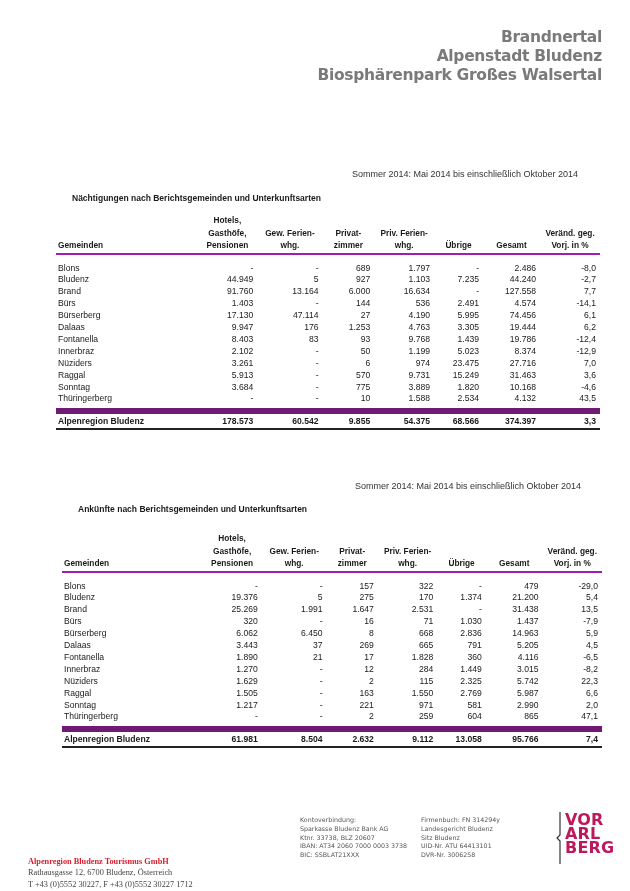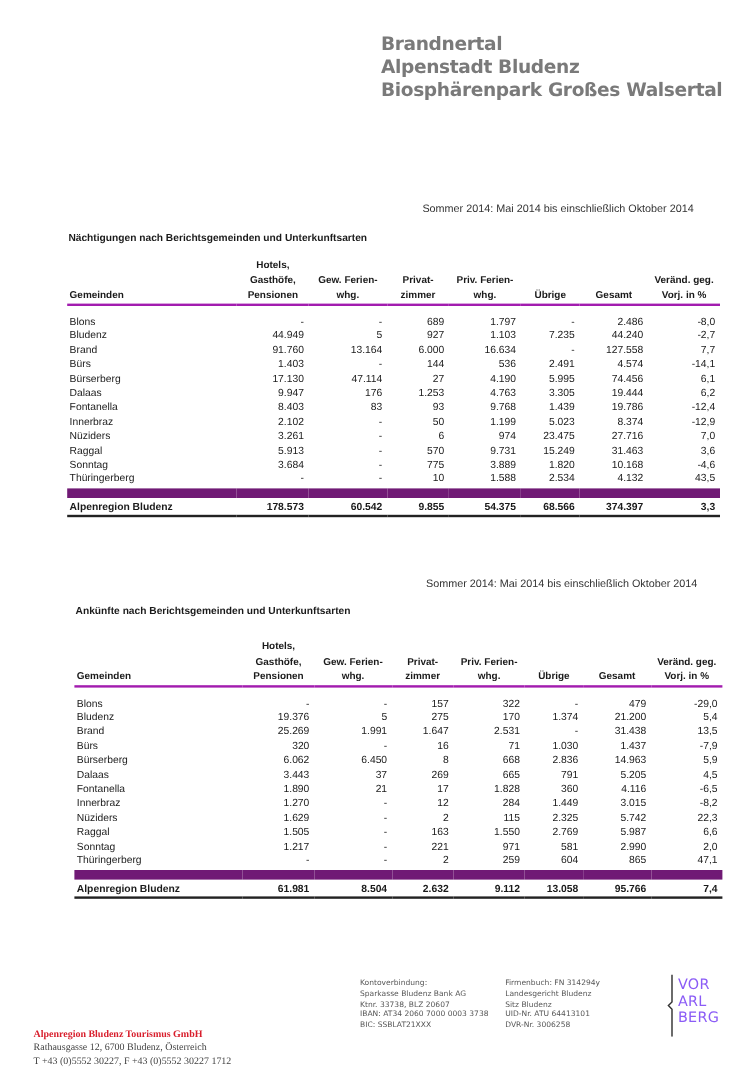--- a/index.html
+++ b/index.html
@@ -1,50 +1,50 @@
 <!DOCTYPE html>
 <html><head>
   <meta charset="utf-8">
   <style>
     * { box-sizing: border-box; margin: 0; padding: 0; }
     html, body { width: 630px; height: 891px; background: #ffffff; overflow: hidden; }
     body { position: relative; font-family: "Liberation Sans", sans-serif; color: #1a1a1a; }
 
-    .brand-block { position: absolute; right: 28px; top: 28px; }
+    .brand-block { position: absolute; right: 28px; top: 28px; text-align: right; }
     .brand-line { font-family: "DejaVu Sans", sans-serif; font-weight: bold; color: #7a7a7a; font-size: 15.5px; line-height: 19px; letter-spacing: -0.3px; }
 
     .period { position: absolute; font-size: 9px; color: #333; }
     .period-1 { left: 352px; top: 169px; }
     .period-2 { left: 355px; top: 481px; }
 
-    .table-title { position: absolute; font-size: 8.5px; font-weight: bold; color: #1a1a1a; }
+    .table-title { position: absolute; font-size: 8.5px; font-weight: bold; color: #1a1a1a; margin-left: 15px; }
     .title-1 { left: 57px; top: 193px; }
     .title-2 { left: 63px; top: 504px; }
 
     table.data { position: absolute; border-collapse: collapse; font-size: 8.6px; }
     .t1 { left: 56px; top: 214px; width: 544px; }
     .t2 { left: 62px; top: 532px; width: 540px; }
 
     table.data th { font-weight: bold; font-size: 8.3px; line-height: 12.5px; vertical-align: bottom; text-align: center; padding: 0 2px 1px 2px; border-bottom: 2px solid #a21caf; }
     table.data th.left { text-align: left; }
     table.data td { text-align: right; padding: 0 4px 0 2px; line-height: 11.9px; height: 11.9px; }
     table.data td.name { text-align: left; padding-left: 2px; }
     table.data tr.spacer td { height: 9px; line-height: 9px; }
     table.data tr.spacer-bottom td { height: 6px; line-height: 6px; }
-    table.data tr.total td { font-weight: bold; border-top: 8px solid #701a75; border-bottom: 2px solid #222; line-height: 12px; padding-top: 1px; padding-bottom: 1px; }
+    table.data tr.total td { font-weight: bold; border-top: 6px solid #701a75; border-bottom: 2px solid #222; line-height: 12px; padding-top: 1px; padding-bottom: 1px; }
 
     .footer-left { position: absolute; left: 28px; top: 816px; font-family: Liberation Serif, serif; font-size: 8.3px; line-height: 11.3px; color: #444; margin-top: 40px; }
     .footer-left .company { color: #d81e2c; font-weight: bold; }
     .footer-col { position: absolute; font-size: 6.3px; line-height: 8.8px; color: #555; font-family: "DejaVu Sans", sans-serif; }
     .footer-bank { left: 300px; top: 816px; }
     .footer-reg { left: 421px; top: 816px; }
 
     .logo { position: absolute; left: 555px; top: 812px; width: 60px; height: 52px; }
     .logo-bracket { position: absolute; left: 0; top: 0; width: 8px; height: 52px; }
-    .logo-text { position: absolute; left: 10px; top: 1px; color: #8b5cf6; font-weight: normal; font-family: "DejaVu Sans", sans-serif; font-size: 12px; line-height: 14px; letter-spacing: 0.2px; }
+    .logo-text { position: absolute; left: 10px; top: 1px; color: #be185d; font-weight: bold; font-family: "DejaVu Sans", sans-serif; font-size: 16px; line-height: 14px; letter-spacing: 0.2px; }
   </style>
 </head>
 <body>
 
 <div class="brand-block">
   <div class="brand-line">Brandnertal</div>
   <div class="brand-line">Alpenstadt Bludenz</div>
   <div class="brand-line">Biosphärenpark Großes Walsertal</div>
 </div>
 

